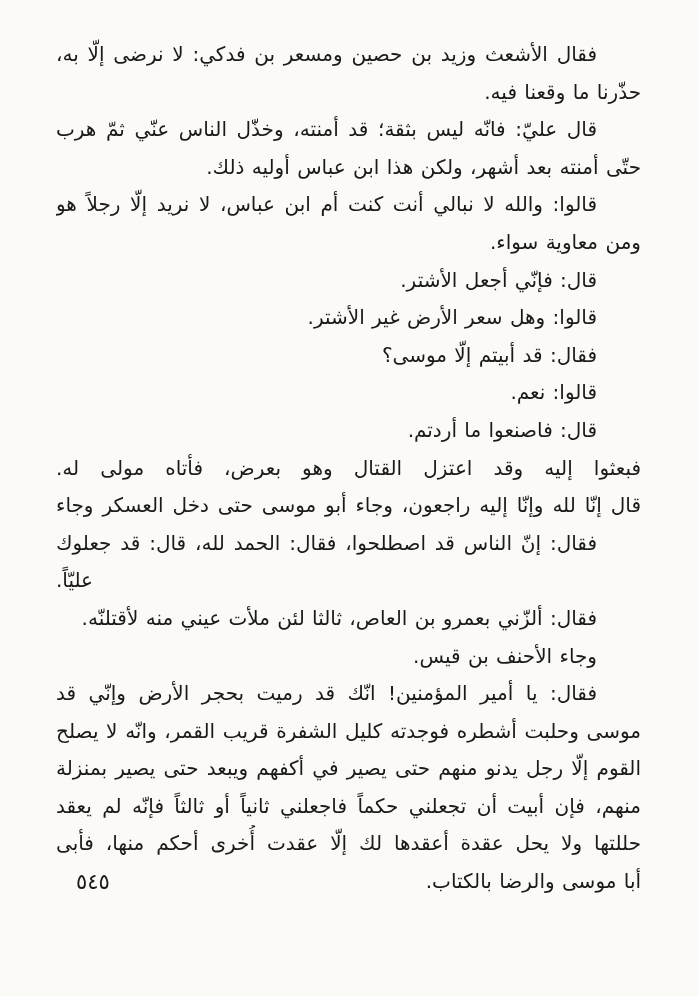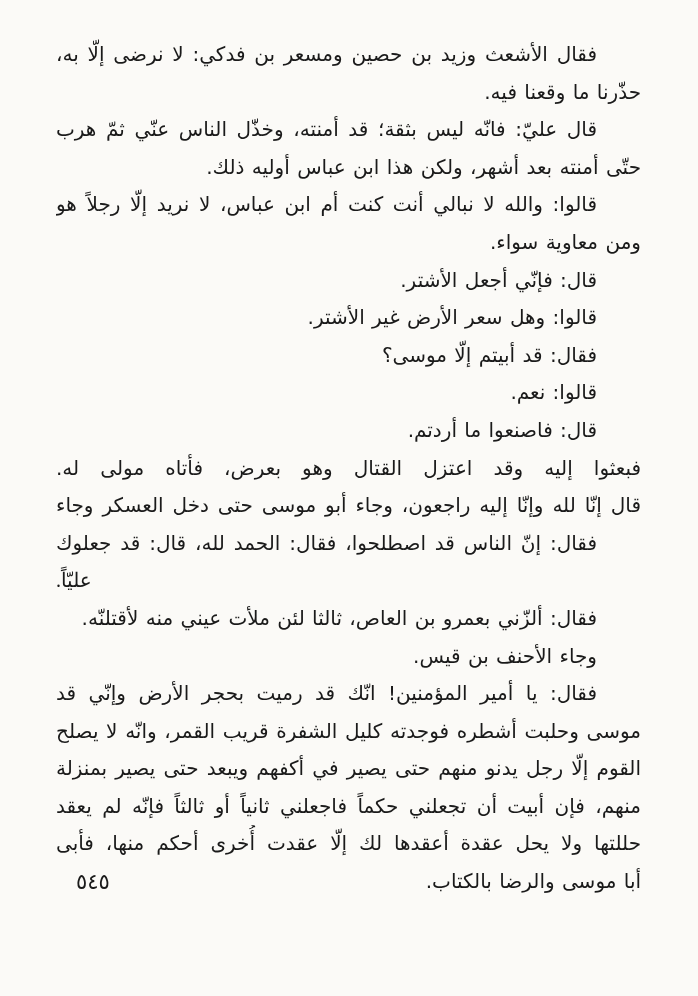--- a/index.html
+++ b/index.html
@@ -42,21 +42,20 @@
     text-align-last: justify;
   }
   .line.right {
     white-space: normal;
     text-align-last: right;
   }
   .line.left {
     white-space: normal;
     text-align: left;
     text-align-last: left;
-    font-family: Liberation Serif, serif;
   }
   .line.first {
     padding-right: 44px;
   }
   .page-number {
     position: absolute;
     left: 76px;
     top: 870px;
     font-size: 21px;
     letter-spacing: 3px;

